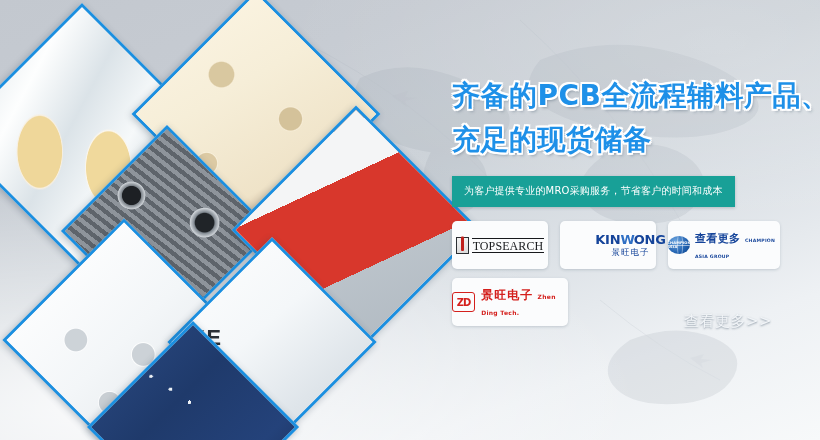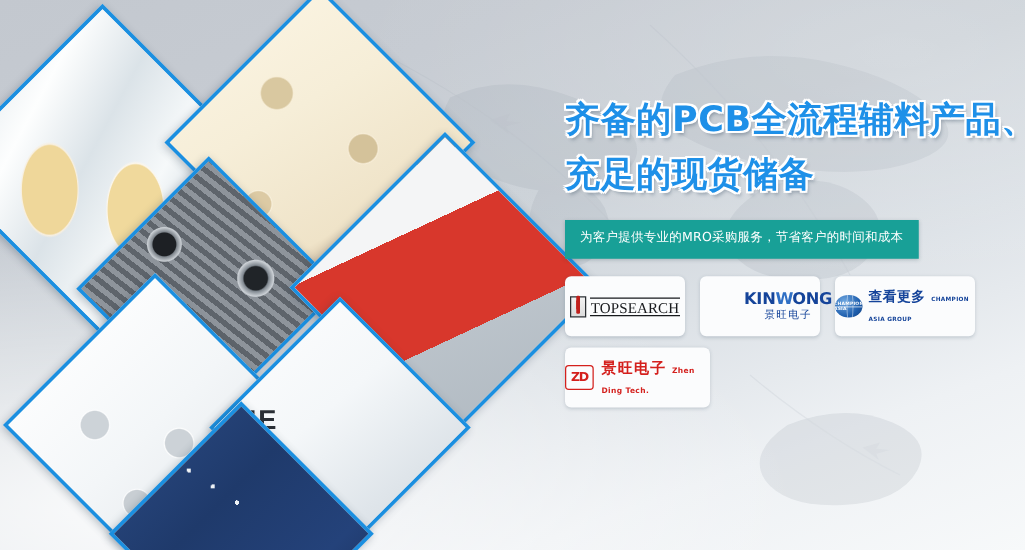--- a/index.html
+++ b/index.html
@@ -329,14 +329,15 @@
               <span class="zd-cn">景旺电子</span>
               <span class="zd-en">Zhen Ding Tech.</span>
             </span>
           </div>
         </div>
       </div>
 
     </div>
   </div>
 
+  <div class="more">查看更多&gt;&gt;</div>
 
 </div>
 
 </body></html>

